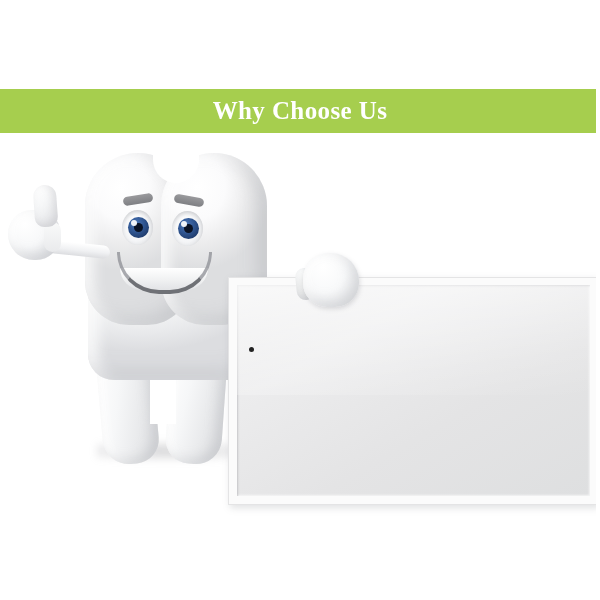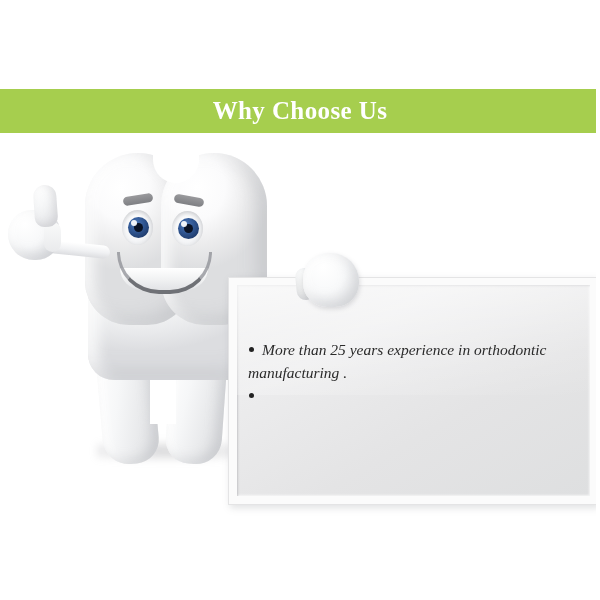--- a/index.html
+++ b/index.html
@@ -381,20 +381,16 @@
       <div class="sign-gloss"></div>
     </div>
   </div>
 
   <div class="grip-thumb"></div>
   <div class="grip-hand"></div>
 
   <div class="bullets">
     <div class="bullet-item">
       <span class="bullet-dot"></span>
-      <span>More than 25 years experience in orthodontic manufacturing .</span>
-    </div>
-    <div class="bullet-item">
-      <span class="bullet-dot"></span>
     </div>
   </div>
 
 </div>
 
 </body></html>

